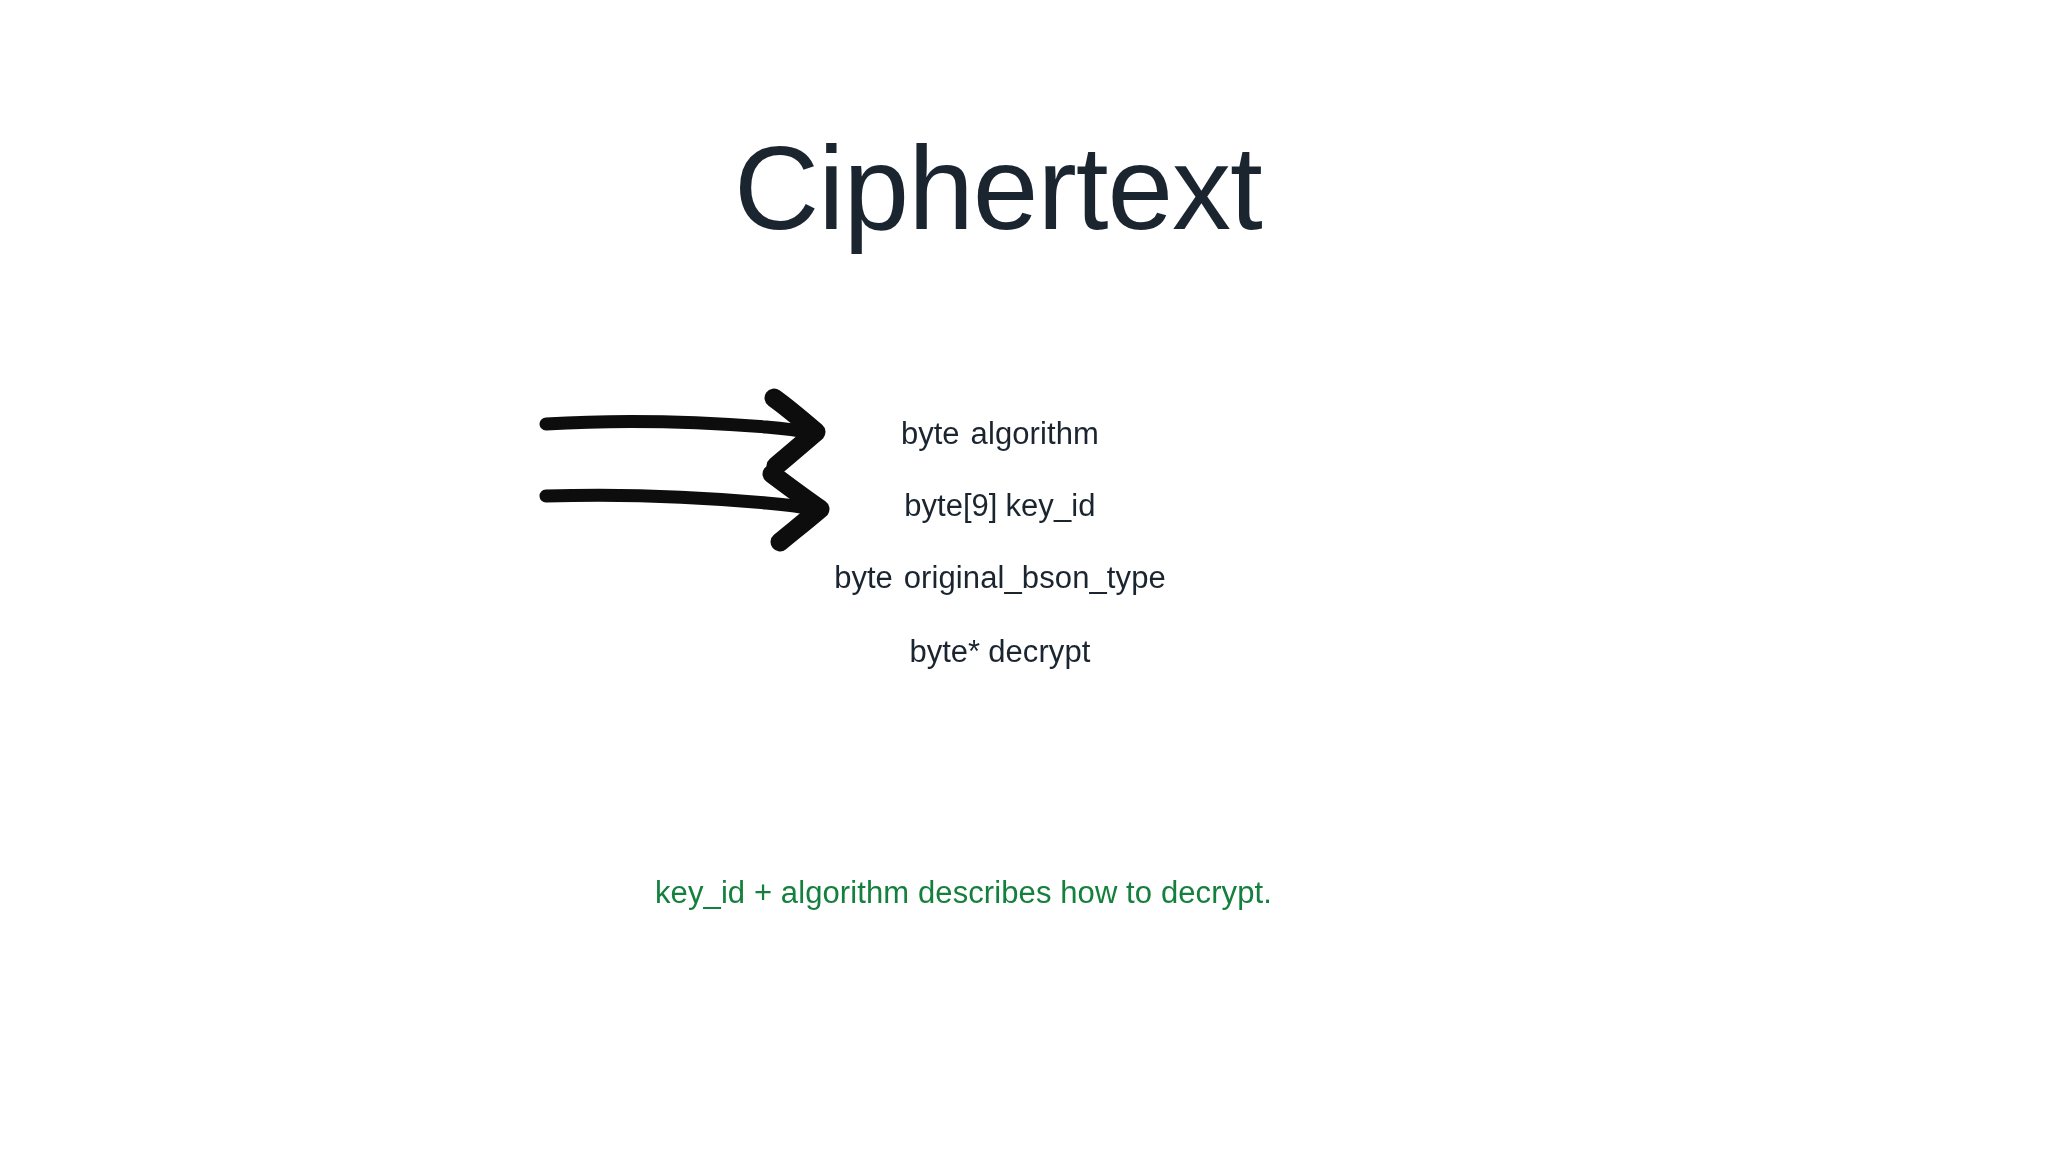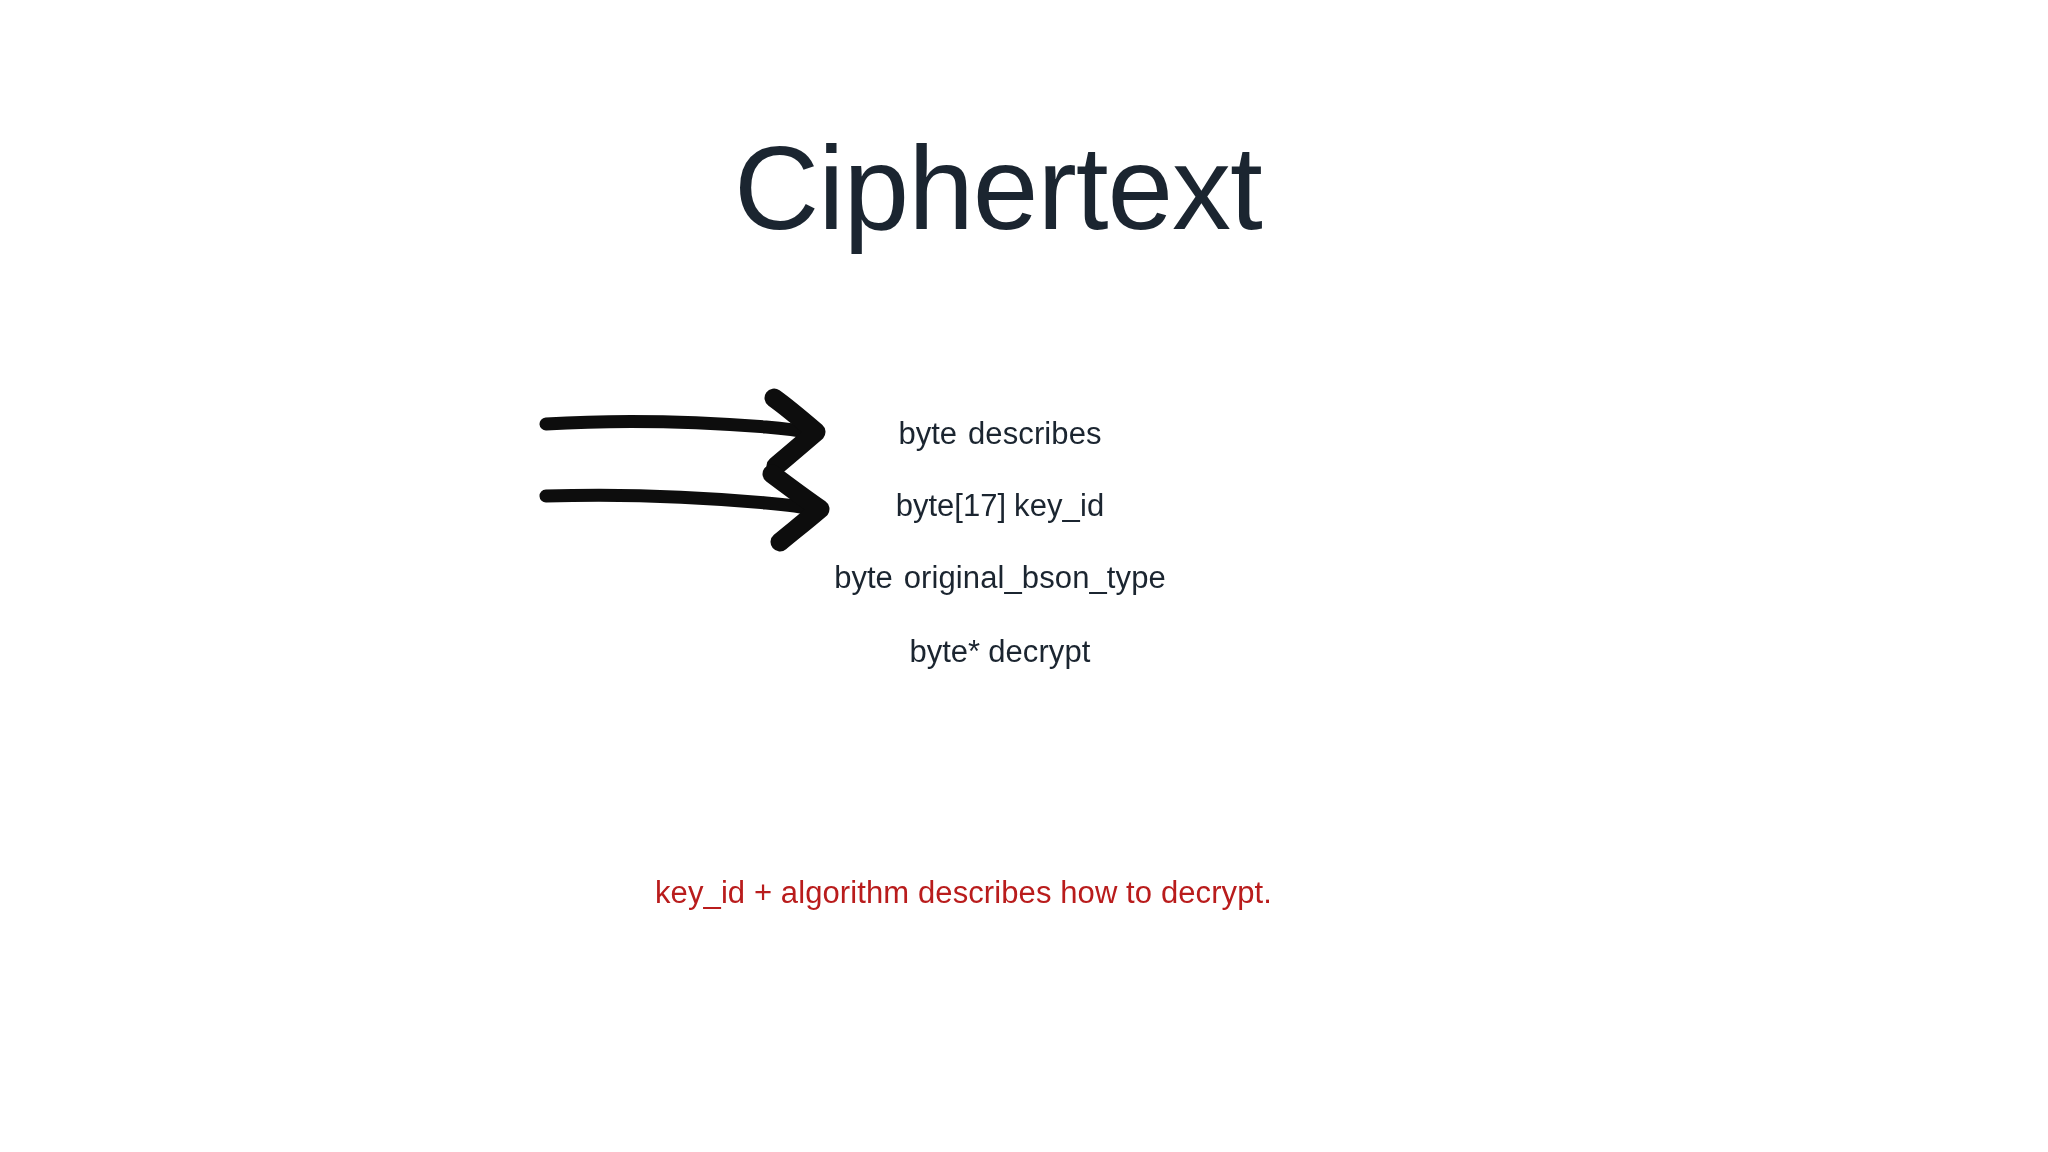--- a/index.html
+++ b/index.html
@@ -74,21 +74,21 @@
     position: absolute;
     pointer-events: none;
   }
   .arrow svg { display: block; overflow: visible; }
 
   
   .caption {
     position: absolute;
     left: 655px;
     top: 872px;
-    color: #b91c1c;
+    color: #15803d;
     font-family: "Liberation Sans", sans-serif;
     font-size: 31px;
     line-height: 42px;
     font-weight: 400;
     letter-spacing: 0.1px;
     white-space: nowrap;
   }
   .caption-line { display: block; }
 </style>
 </head>
@@ -108,25 +108,25 @@
   <div class="arrow" style="left:540px; top:466px;">
     <svg width="340" height="80" viewBox="0 0 340 80" fill="none">
       <path d="M6 30 C 70 28, 150 30, 226 37 C 250 39, 264 41, 276 44" stroke="#0d0d0d" stroke-width="13" stroke-linecap="round"></path>
       <path d="M232 8 C 248 20, 264 32, 280 43 C 266 55, 252 66, 240 76" stroke="#0d0d0d" stroke-width="19" stroke-linecap="round" stroke-linejoin="round" fill="none"></path>
     </svg>
   </div>
 
   <div class="fields">
 
     <div class="field-row">
-      <span class="ftype">byte</span><span class="fname">describes</span>
+      <span class="ftype">byte</span><span class="fname">algorithm</span>
     </div>
 
     <div class="field-row">
-      <span class="ftype tight">byte[17]</span><span class="fname">key_id</span>
+      <span class="ftype tight">byte[9]</span><span class="fname">key_id</span>
     </div>
 
     <div class="field-row gap-sm">
       <span class="ftype">byte</span><span class="fname">original_bson_type</span>
     </div>
 
     <div class="field-row gap-sm">
       <span class="ftype tight">byte*</span><span class="fname">decrypt</span>
     </div>
 

